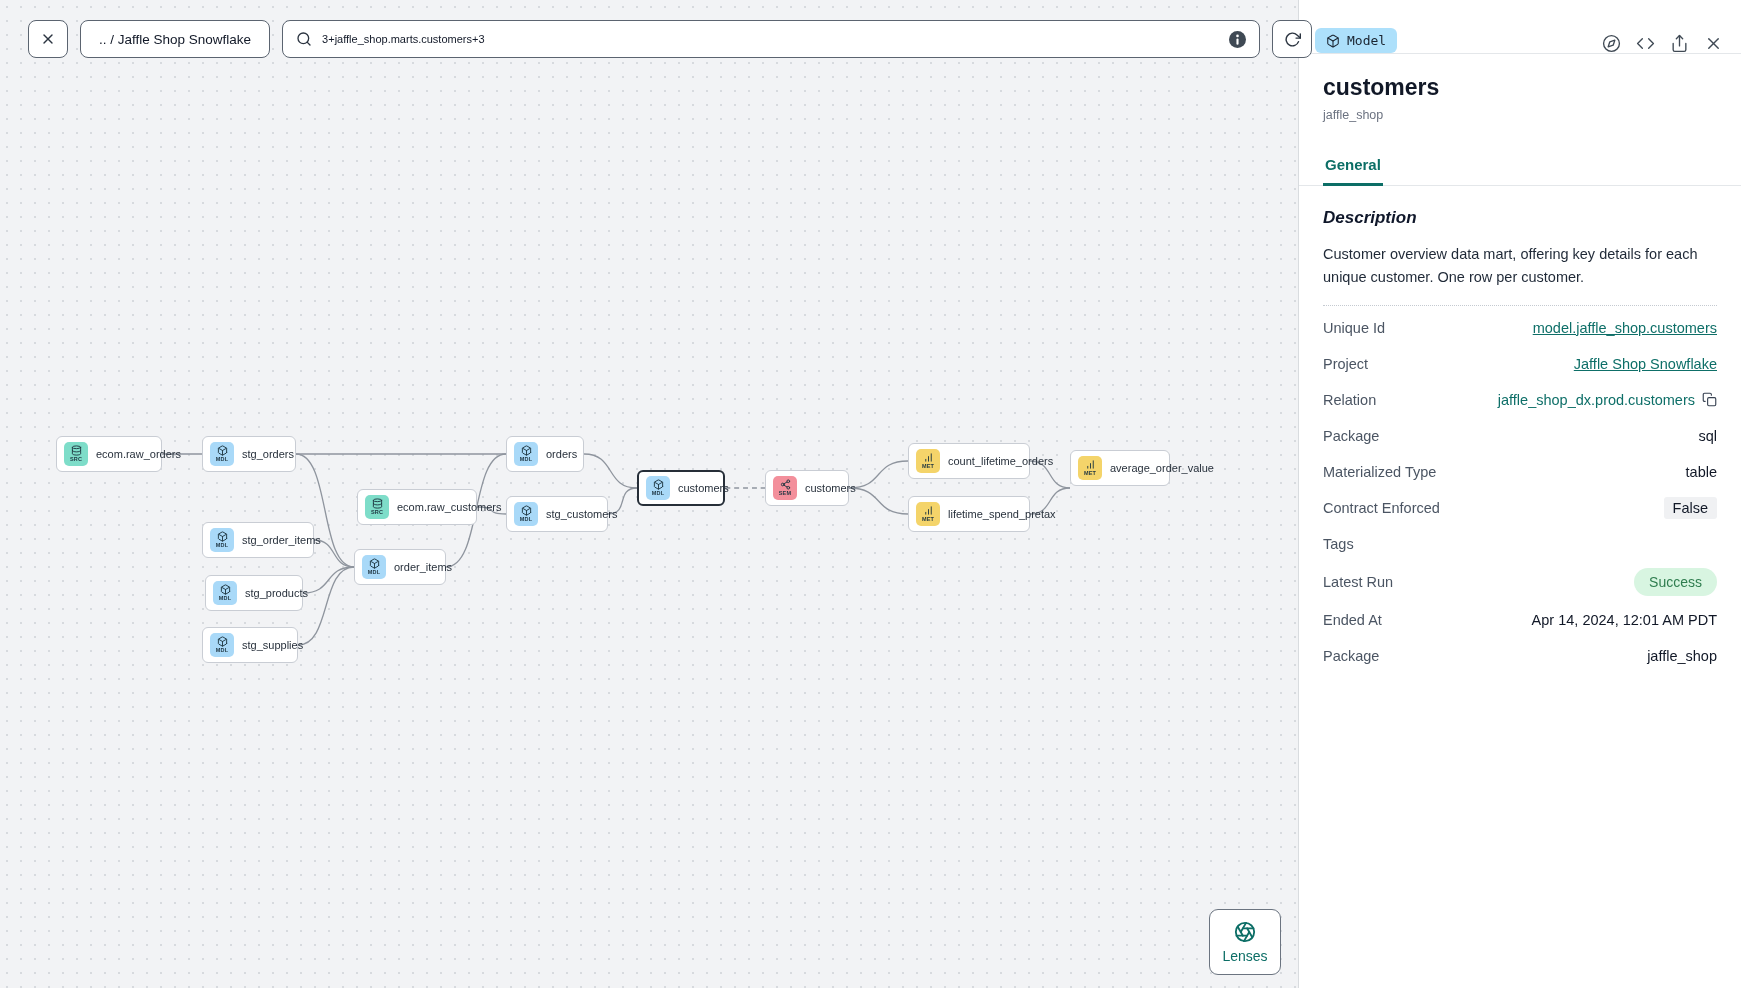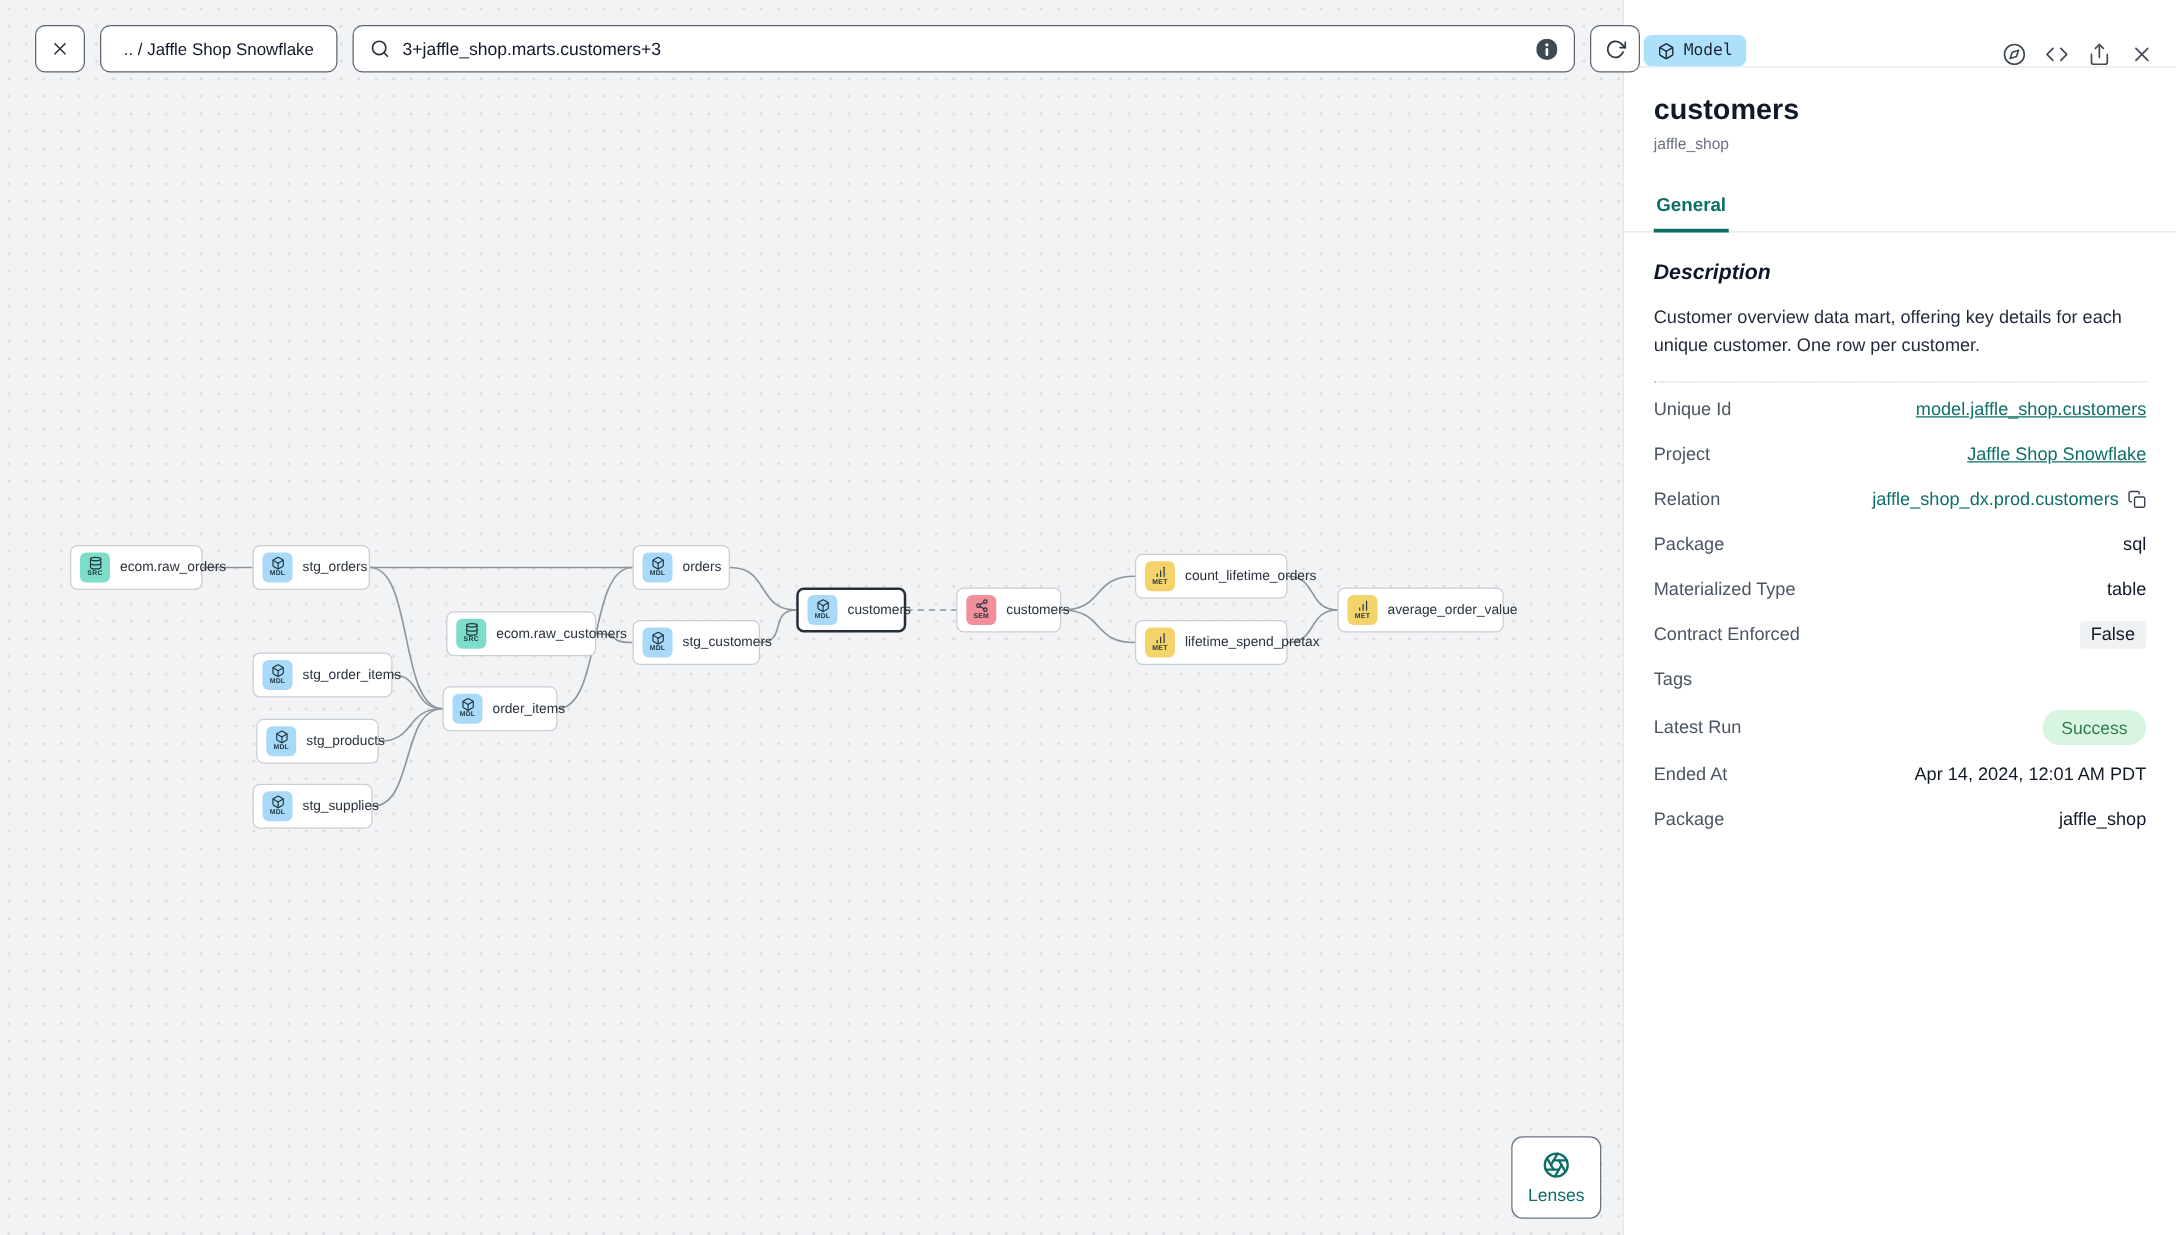--- a/index.html
+++ b/index.html
@@ -17,21 +17,21 @@
   #edges path.dashed { stroke-dasharray:5 4; }
 
   
   .topbar { position:absolute; top:20px; left:28px; display:flex; gap:12px; align-items:stretch; }
   .tb-btn { background:#fff; border:1px solid #5b6470; border-radius:8px; height:38px;
     display:flex; align-items:center; justify-content:center; cursor:pointer; }
   .close-btn { width:40px; }
   .crumb-btn { padding:0 18px; font-size:13.5px; color:#111827; white-space:nowrap; }
   .searchbox { width:978px; background:#fff; border:1px solid #5b6470; border-radius:8px;
     height:38px; display:flex; align-items:center; gap:10px; padding:0 13px; }
-  .searchbox input { flex:1; border:none; outline:none; font-size:14px; color:#111827;
+  .searchbox input { flex:1; border:none; outline:none; font-size:11px; color:#111827;
     font-family:"Liberation Sans", sans-serif; background:transparent; }
   .refresh-btn { width:40px; }
   .tb-ic { stroke:#2b3440; stroke-width:2; fill:none; stroke-linecap:round; stroke-linejoin:round; }
 
   
   .node { position:absolute; height:36px; background:#fff; border:1px solid var(--node_border);
     border-radius:6px; display:flex; align-items:center; gap:8px; padding-left:7px;
     cursor:pointer; }
   .node.selected { border:2px solid var(--node_selected_border); }
   .nlabel { font-size:11px; color:#28313c; white-space:nowrap; }
@@ -255,21 +255,21 @@
           <span class="nicon met">
             <svg viewBox="0 0 24 24">
               <line x1="12" y1="20" x2="12" y2="10"></line>
               <line x1="18" y1="20" x2="18" y2="4"></line>
               <line x1="6" y1="20" x2="6" y2="16"></line>
             </svg>
             <em>MET</em>
           </span>
           <span class="nlabel">lifetime_spend_pretax</span>
         </div>
-        <div class="node" style="left: 1070px; top: 470px; width: 133px;">
+        <div class="node" style="left: 1070px; top: 450px; width: 100px;">
           <span class="nicon met">
             <svg viewBox="0 0 24 24">
               <line x1="12" y1="20" x2="12" y2="10"></line>
               <line x1="18" y1="20" x2="18" y2="4"></line>
               <line x1="6" y1="20" x2="6" y2="16"></line>
             </svg>
             <em>MET</em>
           </span>
           <span class="nlabel">average_order_value</span>
         </div>

